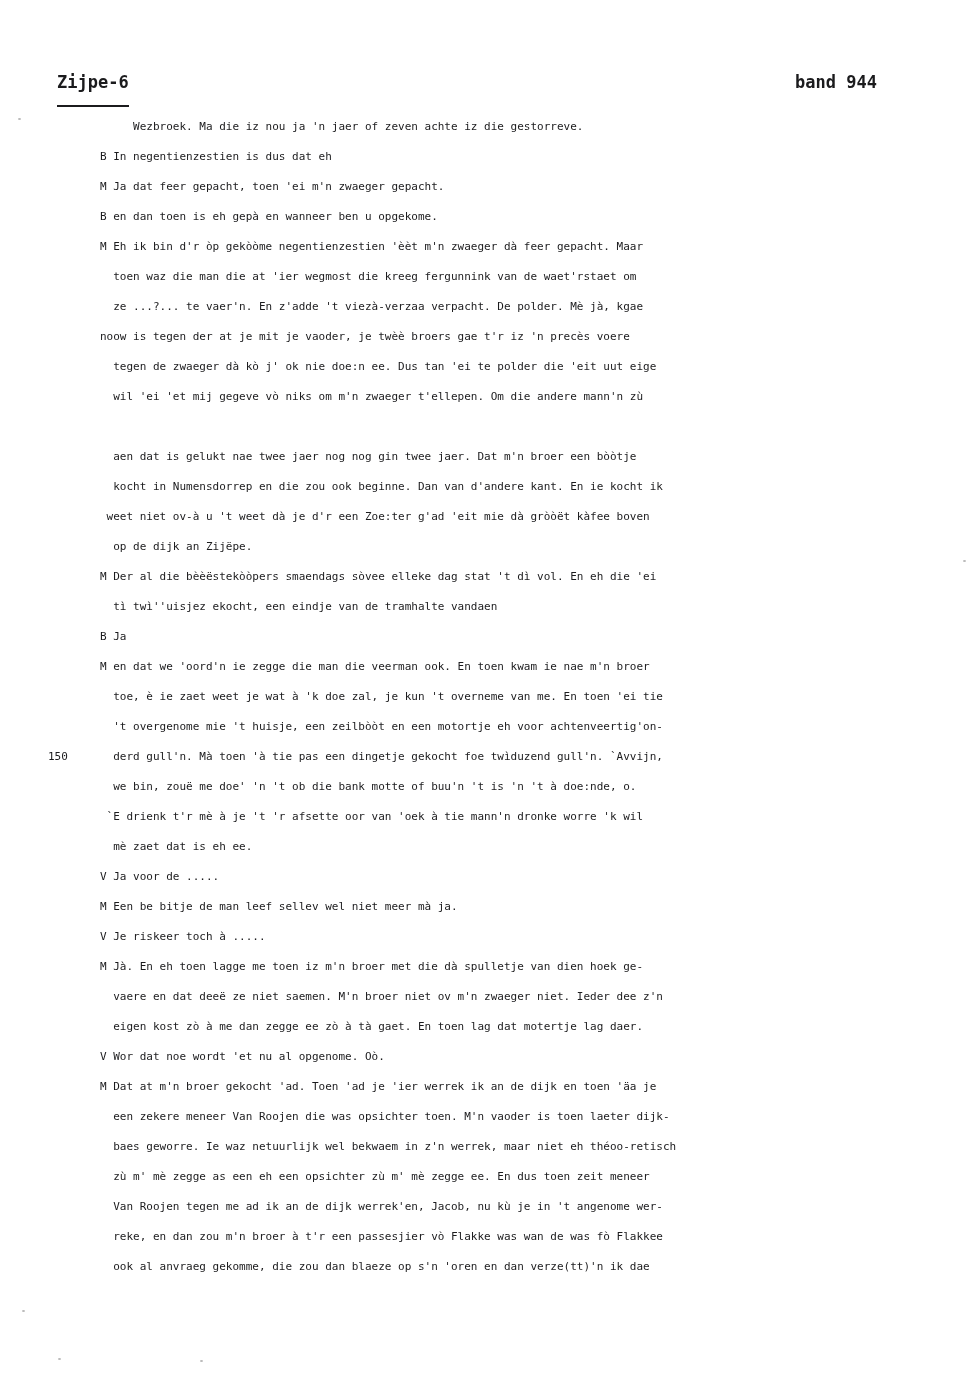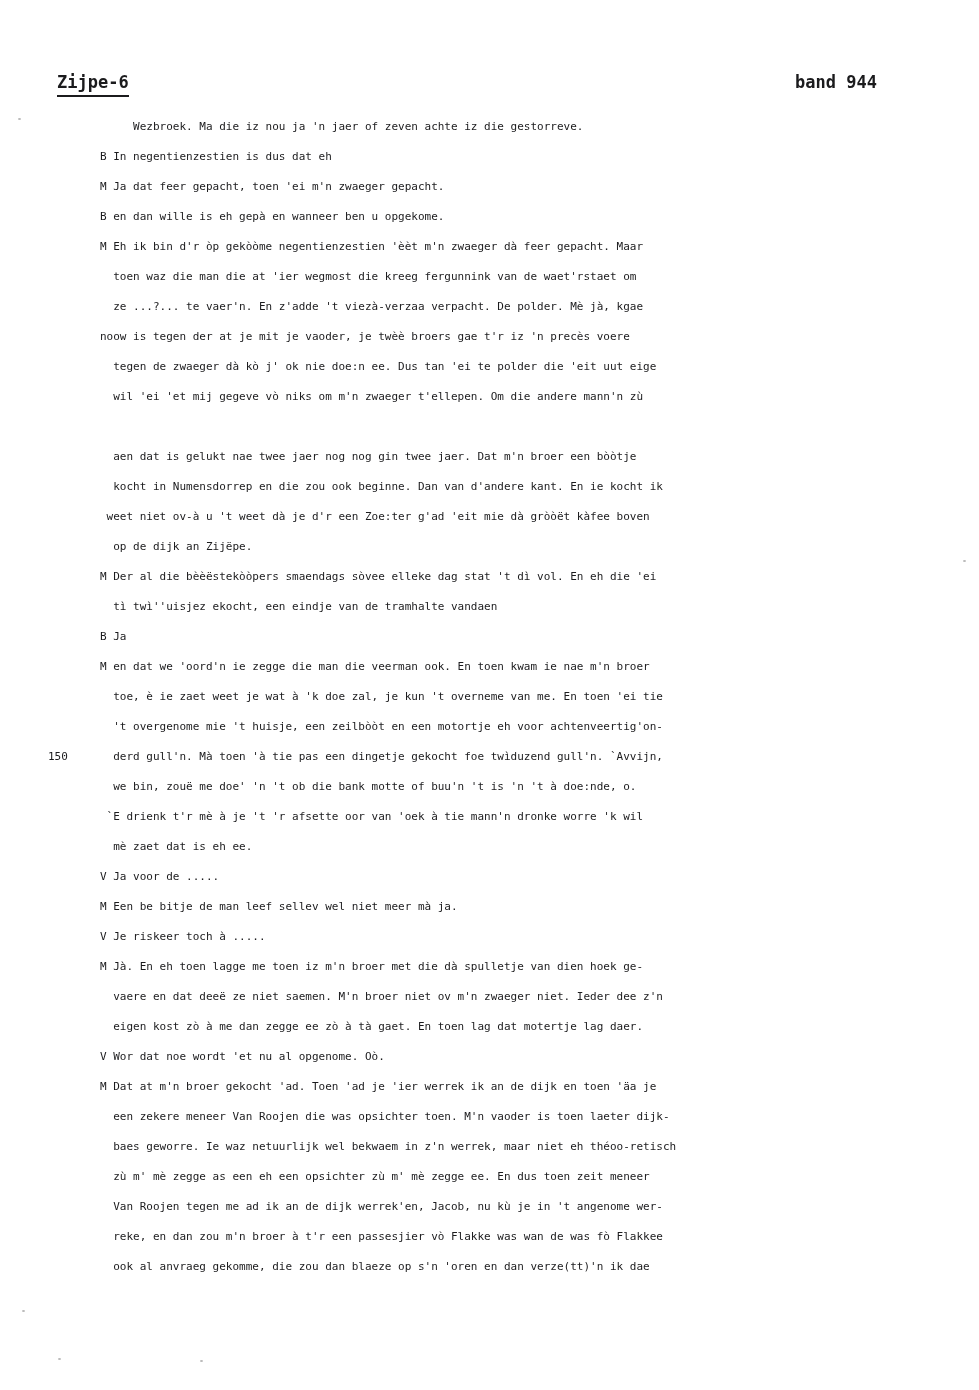--- a/index.html
+++ b/index.html
@@ -19,21 +19,21 @@
     right: 102px;
     display: flex;
     justify-content: space-between;
     align-items: baseline;
     font-size: 17px;
     font-weight: bold;
     white-space: pre;
   }
   .title {
     border-bottom: 2px solid #1b1b1d;
-    padding-bottom: 3px;
+    padding-bottom: 13px;
   }
   .band { font-weight: bold; }
   .transcript {
     position: absolute;
     top: 112px;
     left: 0;
     right: 0;
   }
   .line {
     display: flex;
@@ -63,21 +63,21 @@
 <div class="page">
   <div class="header">
     <span class="title">Zijpe-6</span>
     <span class="band">band 944</span>
   </div>
 
   <div class="transcript" id="transcript">
       <div class="line"><span class="margin"></span><span class="text">     Wezbroek. Ma die iz nou ja 'n jaer of zeven achte iz die gestorreve.</span></div>
       <div class="line"><span class="margin"></span><span class="text">B In negentienzestien is dus dat eh</span></div>
       <div class="line"><span class="margin"></span><span class="text">M Ja dat feer gepacht, toen 'ei m'n zwaeger gepacht.</span></div>
-      <div class="line"><span class="margin"></span><span class="text">B en dan wille is eh gepà en wanneer ben u opgekome.</span></div>
+      <div class="line"><span class="margin"></span><span class="text">B en dan toen is eh gepà en wanneer ben u opgekome.</span></div>
       <div class="line"><span class="margin"></span><span class="text">M Eh ik bin d'r òp gekòòme negentienzestien 'èèt m'n zwaeger dà feer gepacht. Maar</span></div>
       <div class="line"><span class="margin"></span><span class="text">  toen waz die man die at 'ier wegmost die kreeg fergunnink van de waet'rstaet om</span></div>
       <div class="line"><span class="margin"></span><span class="text">  ze ...?... te vaer'n. En z'adde 't viezà-verzaa verpacht. De polder. Mè jà, kgae</span></div>
       <div class="line"><span class="margin"></span><span class="text">noow is tegen der at je mit je vaoder, je twèè broers gae t'r iz 'n precès voere</span></div>
       <div class="line"><span class="margin"></span><span class="text">  tegen de zwaeger dà kò j' ok nie doe:n ee. Dus tan 'ei te polder die 'eit uut eige</span></div>
       <div class="line"><span class="margin"></span><span class="text">  wil 'ei 'et mij gegeve vò niks om m'n zwaeger t'ellepen. Om die andere mann'n zù</span></div>
       <div class="line"><span class="margin"></span></div>
       <div class="line"><span class="margin"></span><span class="text">  aen dat is gelukt nae twee jaer nog nog gin twee jaer. Dat m'n broer een bòòtje</span></div>
       <div class="line"><span class="margin"></span><span class="text">  kocht in Numensdorrep en die zou ook beginne. Dan van d'andere kant. En ie kocht ik</span></div>
       <div class="line"><span class="margin"></span><span class="text"> weet niet ov-à u 't weet dà je d'r een Zoe:ter g'ad 'eit mie dà gròòët kàfee boven</span></div>

